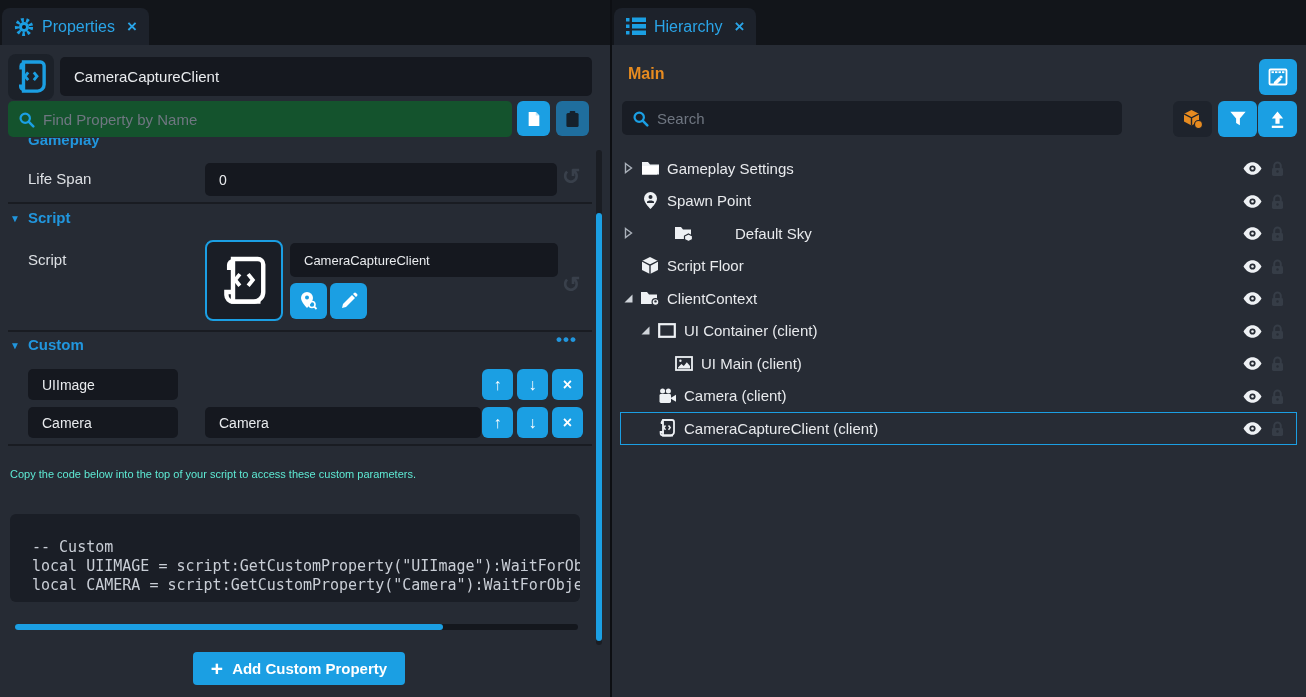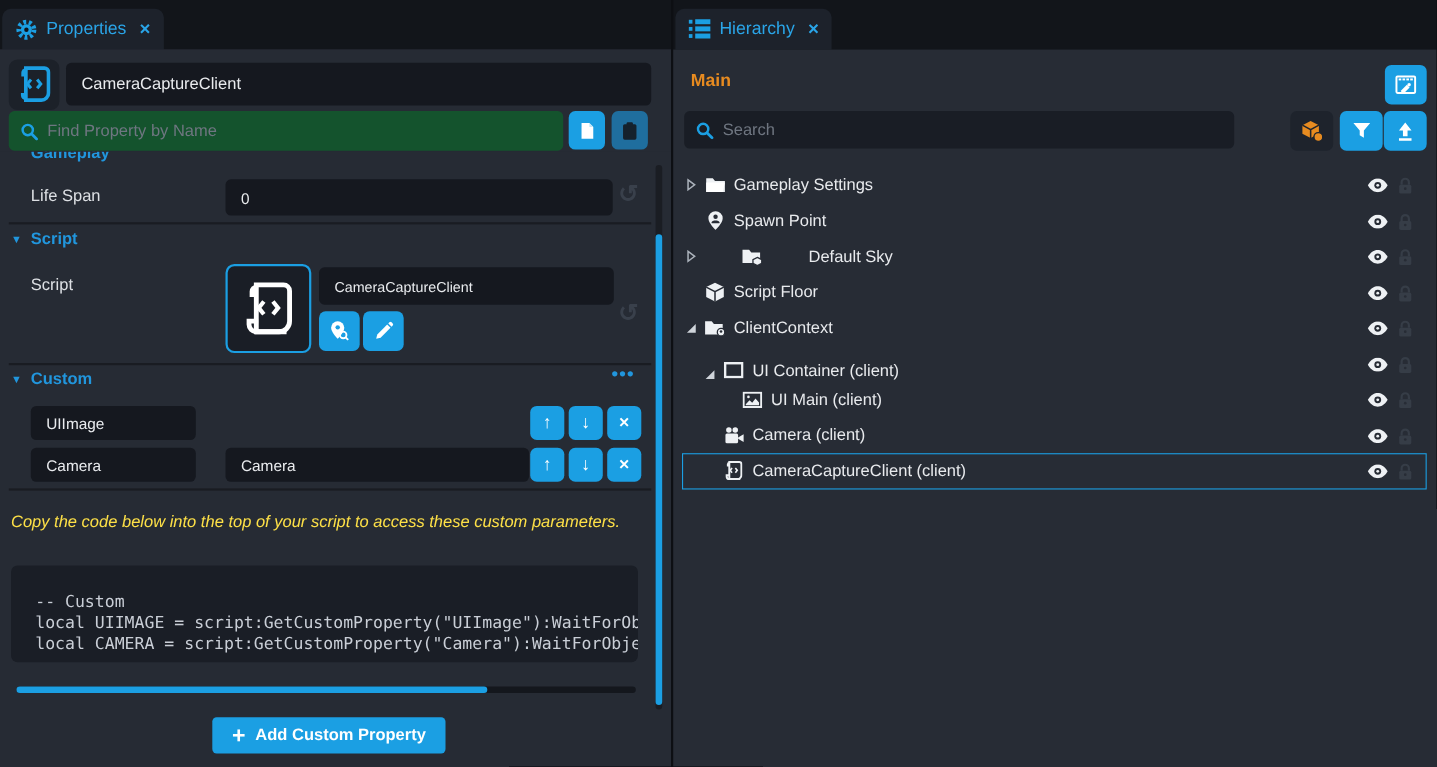--- a/index.html
+++ b/index.html
@@ -51,21 +51,21 @@
   .headerzone { position:absolute; left:0; top:45px; width:610px; height:93px; background:#262b34; z-index:5; }
   .script-chip { position:absolute; left:8px; top:9px; width:46px; height:46px; background:#1c2129; border-radius:8px;
                  display:flex; align-items:center; justify-content:center; }
 
   .custom-row { position:relative; height:31px; margin-bottom:7px; }
   .custom-row .cr-name { position:absolute; left:28px; top:0; width:150px; height:31px; font-size:14px; }
   .custom-row .cr-val  { position:absolute; left:205px; top:0; width:276px; height:31px; font-size:14px; }
   .custom-row .cr-btn  { position:absolute; top:0; width:31px; height:31px; color:#fff; font-weight:bold; font-size:16px; }
   .cr-up { left:482px; } .cr-down { left:517px; } .cr-x { left:552px; font-size:15px; }
 
-  .hint-text { color:#fde047; font-size:15px; line-height:21px;font-style:italic; }
+  .hint-text { color:#5eead4; font-size:11px; line-height:21px; }
   .codeblock {
     position:absolute; left:10px; top:514px; width:570px; height:88px; background:#1a1e26;
     border-radius:6px; overflow:hidden;
   }
   .codeblock pre {
     font-family:"DejaVu Sans Mono", monospace; font-size:15px; line-height:19px;
     color:#c9ced6; padding:24px 0 0 22px; white-space:pre;
   }
   .add-btn {
     position:absolute; left:193px; top:652px; width:212px; height:33px; background:#1b9fe3;
@@ -408,21 +408,21 @@
             </svg>
           </span>
     <span class="lock">
             <svg width="13" height="16" viewBox="0 0 13 16">
               <path d="M3.2 7 V4.8 a3.3 3.3 0 0 1 6.6 0 V7" fill="none" stroke="#363d47" stroke-width="2"></path>
               <rect x="1" y="7" width="11" height="8" rx="1.4" fill="#363d47"></rect>
               <circle cx="6.5" cy="10.5" r="1.2" fill="#272c35"></circle>
             </svg>
           </span>
   </div>
-        <div class="h-row" style="padding-left: 19px; align-items: flex-end;">
+        <div class="h-row" style="padding-left: 19px;">
     <span class="exp">
             <svg width="11" height="11" viewBox="0 0 11 11">
               <path d="M9.5 1.5 V9.5 H1.5 Z" fill="#cfd4da"></path>
             </svg>
           </span>
     <span class="ric">
             <svg width="18" height="15" viewBox="0 0 18 15">
               <rect x="1.2" y="1.2" width="15.6" height="12.6" fill="none" stroke="#eef1f4" stroke-width="2.2"></rect>
             </svg>
           </span>

